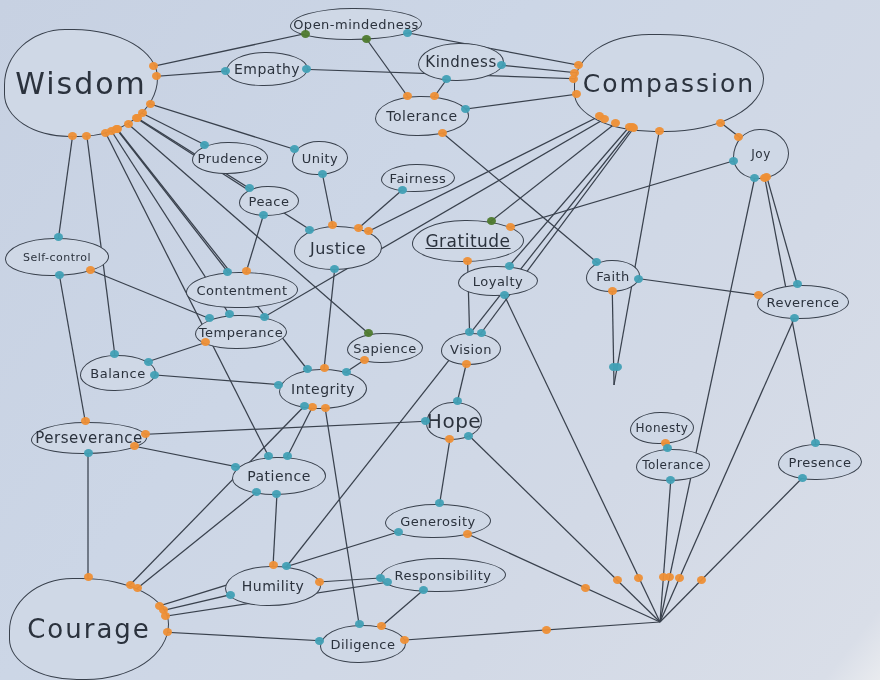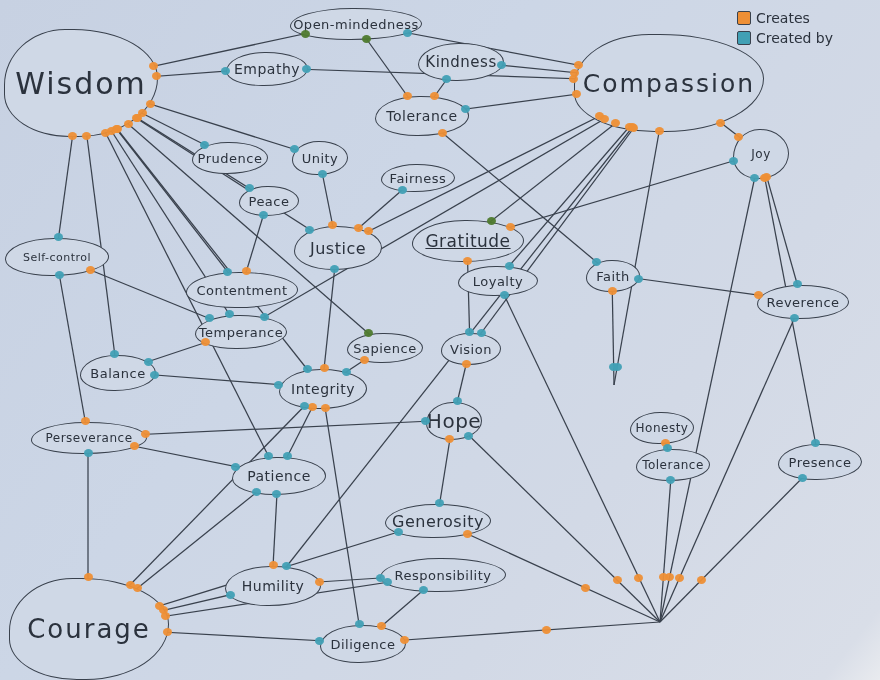--- a/index.html
+++ b/index.html
@@ -19,30 +19,20 @@
   .n-authenticity{border-radius:50% 50% 46% 54% / 62% 58% 42% 46%;}
   .dot{position:absolute;z-index:3;width:9px;height:8px;border-radius:50%;opacity:0.95;}
   #legend{position:absolute;left:737px;top:10px;z-index:4;color:#2b323d;font-size:14px;}
   .legend-row{display:flex;align-items:center;gap:5px;margin-bottom:4px;}
   .legend-swatch{width:12px;height:12px;border:1.5px solid #39414d;border-radius:2px;}
 </style>
 </head>
 <body>
 
 <div id="page">
-  <div id="legend">
-    <div class="legend-row">
-      <span class="legend-swatch" style="background: rgb(238, 143, 53);"></span>
-      <span>Creates</span>
-    </div>
-    <div class="legend-row">
-      <span class="legend-swatch" style="background: rgb(65, 160, 181);"></span>
-      <span>Created by</span>
-    </div>
-  </div>
 <svg width="880" height="680" class="edges">
       <line x1="80" y1="82" x2="355" y2="23" stroke="#39414d" stroke-width="1.25"></line>
       <line x1="80" y1="82" x2="266" y2="68" stroke="#39414d" stroke-width="1.25"></line>
       <line x1="80" y1="82" x2="229" y2="157" stroke="#39414d" stroke-width="1.25"></line>
       <line x1="80" y1="82" x2="319" y2="157" stroke="#39414d" stroke-width="1.25"></line>
       <line x1="80" y1="82" x2="268" y2="200" stroke="#39414d" stroke-width="1.25"></line>
       <line x1="80" y1="82" x2="337" y2="247" stroke="#39414d" stroke-width="1.25"></line>
       <line x1="80" y1="82" x2="56" y2="256" stroke="#39414d" stroke-width="1.25"></line>
       <line x1="80" y1="82" x2="241" y2="289" stroke="#39414d" stroke-width="1.25"></line>
       <line x1="80" y1="82" x2="240" y2="331" stroke="#39414d" stroke-width="1.25"></line>
@@ -127,23 +117,23 @@
     <div class="node n-reverence" style="left: 757px; top: 285px; width: 90px; height: 32px; font-size: 13px;">Reverence</div>
     <div class="node n-temperance" style="left: 195px; top: 315px; width: 90px; height: 32px; font-size: 13px;">Temperance</div>
     <div class="node n-sapience" style="left: 347px; top: 333px; width: 74px; height: 28px; font-size: 13px;">Sapience</div>
     <div class="node n-vision" style="left: 441px; top: 333px; width: 58px; height: 30px; font-size: 13px;">Vision</div>
     <div class="node n-balance" style="left: 80px; top: 355px; width: 74px; height: 34px; font-size: 13px;">Balance</div>
     <div class="node n-integrity" style="left: 279px; top: 369px; width: 86px; height: 38px; font-size: 14px;">Integrity</div>
     <div class="node n-honesty" style="left: 630px; top: 412px; width: 62px; height: 30px; font-size: 12px;">Honesty</div>
     <div class="node n-hope" style="left: 426px; top: 402px; width: 54px; height: 36px; font-size: 20px;">Hope</div>
     <div class="node n-altruism" style="left: 636px; top: 449px; width: 72px; height: 30px; font-size: 12px;">Tolerance</div>
     <div class="node n-presence" style="left: 778px; top: 444px; width: 82px; height: 34px; font-size: 13px;">Presence</div>
-    <div class="node n-perseverance" style="left: 31px; top: 422px; width: 114px; height: 30px; font-size: 12px;">Perseverance</div>
+    <div class="node n-perseverance" style="left: 31px; top: 422px; width: 114px; height: 30px; font-size: 15px;">Perseverance</div>
     <div class="node n-patience" style="left: 232px; top: 457px; width: 92px; height: 36px; font-size: 14px;">Patience</div>
-    <div class="node n-generosity" style="left: 385px; top: 504px; width: 104px; height: 32px; font-size: 16px;">Generosity</div>
+    <div class="node n-generosity" style="left: 385px; top: 504px; width: 104px; height: 32px; font-size: 13px;">Generosity</div>
     <div class="node n-responsibility" style="left: 380px; top: 558px; width: 124px; height: 32px; font-size: 13px;">Responsibility</div>
     <div class="node n-humility" style="left: 225px; top: 566px; width: 94px; height: 38px; font-size: 14px;">Humility</div>
     <div class="node n-diligence" style="left: 320px; top: 625px; width: 84px; height: 36px; font-size: 13px;">Diligence</div>
     <span class="dot" style="left: 149.131px; top: 62.2027px; background: rgb(238, 143, 53);"></span>
     <span class="dot" style="left: 301.076px; top: 29.6038px; background: rgb(78, 122, 46);"></span>
     <span class="dot" style="left: 152.06px; top: 72.2374px; background: rgb(238, 143, 53);"></span>
     <span class="dot" style="left: 221.159px; top: 67.0364px; background: rgb(65, 160, 181);"></span>
     <span class="dot" style="left: 138.055px; top: 109.487px; background: rgb(238, 143, 53);"></span>
     <span class="dot" style="left: 200.119px; top: 140.728px; background: rgb(65, 160, 181);"></span>
     <span class="dot" style="left: 145.784px; top: 100.056px; background: rgb(238, 143, 53);"></span>

